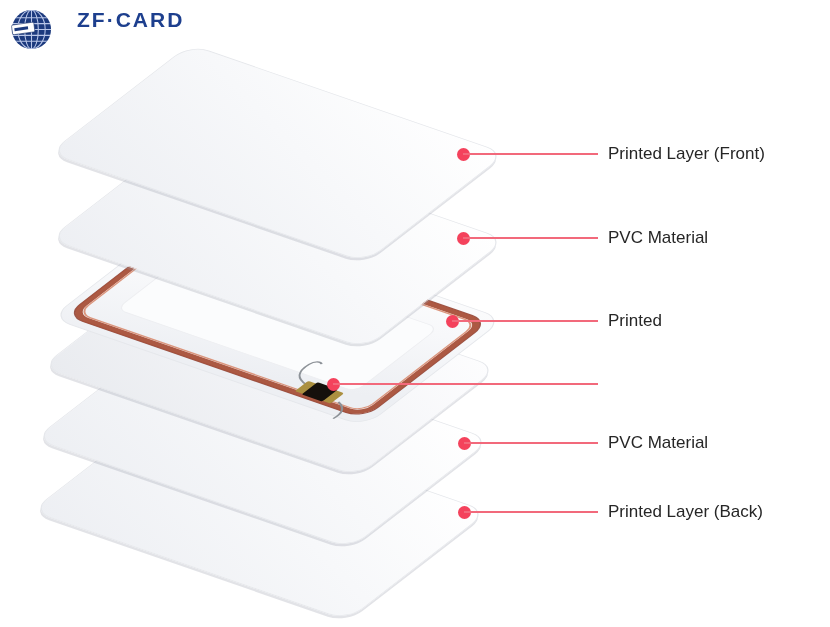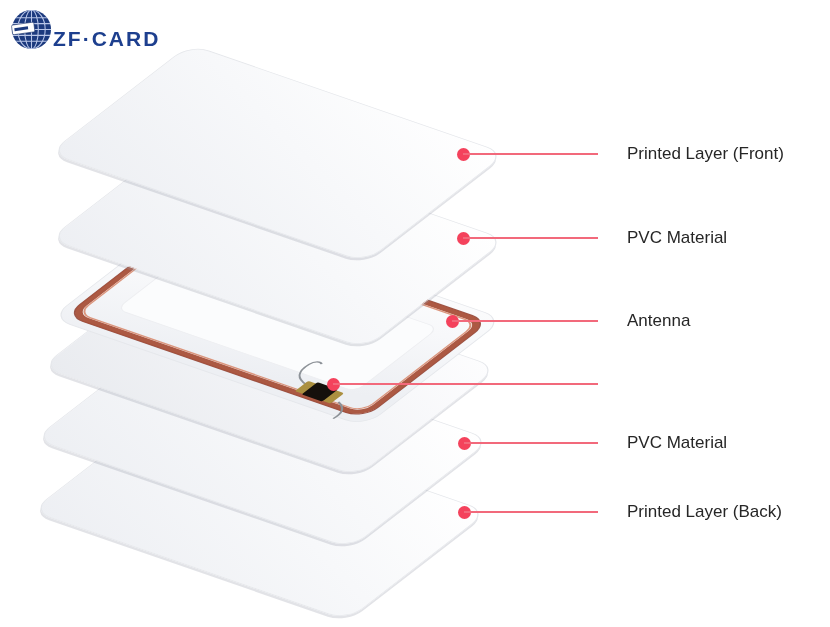--- a/index.html
+++ b/index.html
@@ -2,21 +2,21 @@
 <html><head>
 <meta charset="utf-8">
 <style>
   html,body{margin:0;padding:0;background:#ffffff;}
   .stage{
     position:relative;width:830px;height:627px;background:#ffffff;overflow:hidden;
     font-family:"Liberation Sans",sans-serif;
     --accent-dot:#f4425c; --accent-line:#f2697b; --brand-navy:#1d3f8e;
   }
   
-  .logo{position:absolute;left:10px;top:8px;display:flex;align-items:flex-end;gap:0;}
+  .logo{position:absolute;left:10px;top:8px;display:flex;align-items:flex-start;gap:24px;}
   .logo-text{font-size:21px;font-weight:700;letter-spacing:2px;color:var(--brand-navy);}
   
   .layer{
     position:absolute;width:333px;height:177px;border-radius:20px;
     transform-origin:0 0;
     transform:matrix(0.945, 0.327, -0.79, 0.61, 0, 0);
   }
   .card{
     background:linear-gradient(205deg,#ffffff 0%,#f7f8fa 45%,#edeff3 100%);
     border:1px solid #e5e7eb;
@@ -35,21 +35,21 @@
     position:absolute;width:13px;height:13px;border-radius:50%;
     background:var(--accent-dot);
     left:calc(var(--dx) - 6px);top:calc(var(--y) - 6px);
   }
   .c-line{
     position:absolute;height:2px;background:var(--accent-line);
     left:var(--dx);top:calc(var(--y) - 1px);width:calc(598px - var(--dx));
   }
   .c-label{
     position:absolute;left:608px;top:calc(var(--y) - 12px);
-    font-size:17px;line-height:24px;color:#262626;white-space:nowrap;margin-left:19px;
+    font-size:17px;line-height:24px;color:#262626;white-space:nowrap;
   }
 </style>
 </head>
 <body>
 
 <div class="stage" style="--accent-dot: #f4425c; --accent-line: #f2697b; --brand-navy: #1d3f8e; --coil-copper: #a85039;">
 
   <div class="logo">
     <svg width="43" height="43" viewBox="0 0 44 44">
       <defs>
@@ -115,21 +115,21 @@
 
   <div class="callout" style="--y:238px; --dx:463px;">
     <span class="c-dot"></span>
     <span class="c-line"></span>
     <span class="c-label">PVC Material</span>
   </div>
 
   <div class="callout" style="--y:321px; --dx:452px;">
     <span class="c-dot"></span>
     <span class="c-line"></span>
-    <span class="c-label">Antenna</span>
+    <span class="c-label">Printed</span>
   </div>
 
   <div class="callout" style="--y:384px; --dx:333px;">
     <span class="c-dot"></span>
     <span class="c-line"></span>
   </div>
 
   <div class="callout" style="--y:443px; --dx:464px;">
     <span class="c-dot"></span>
     <span class="c-line"></span>

